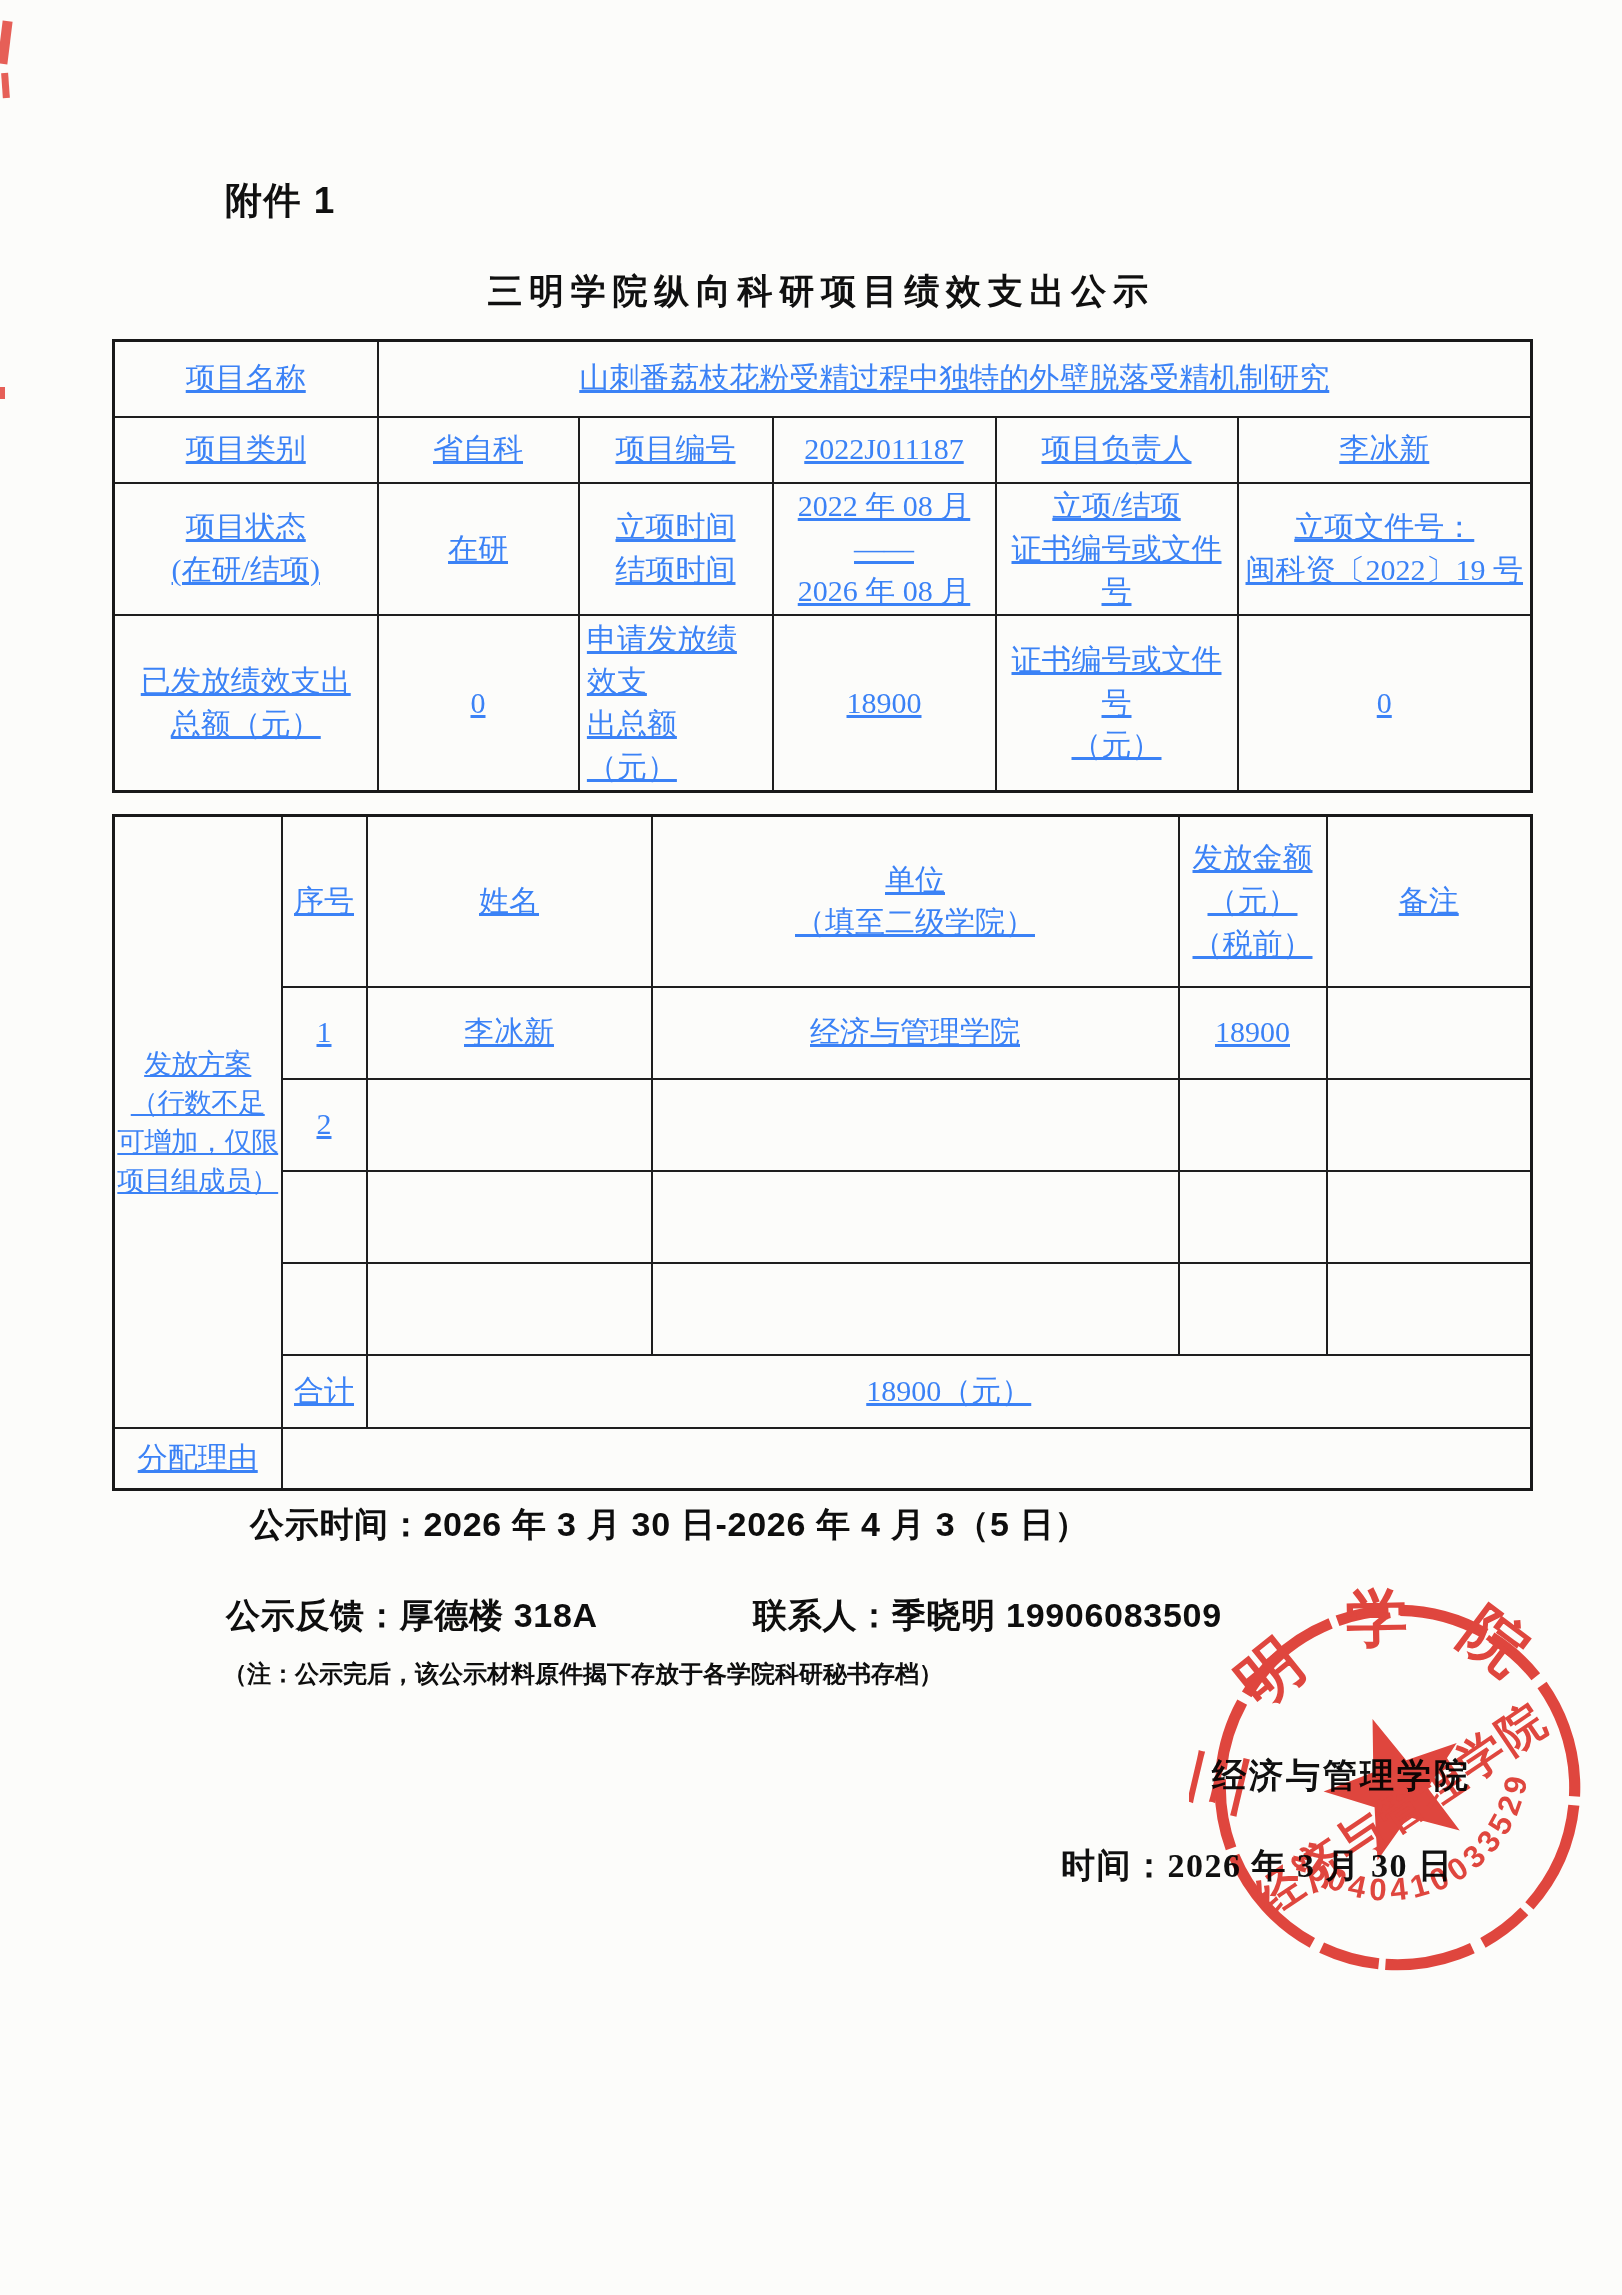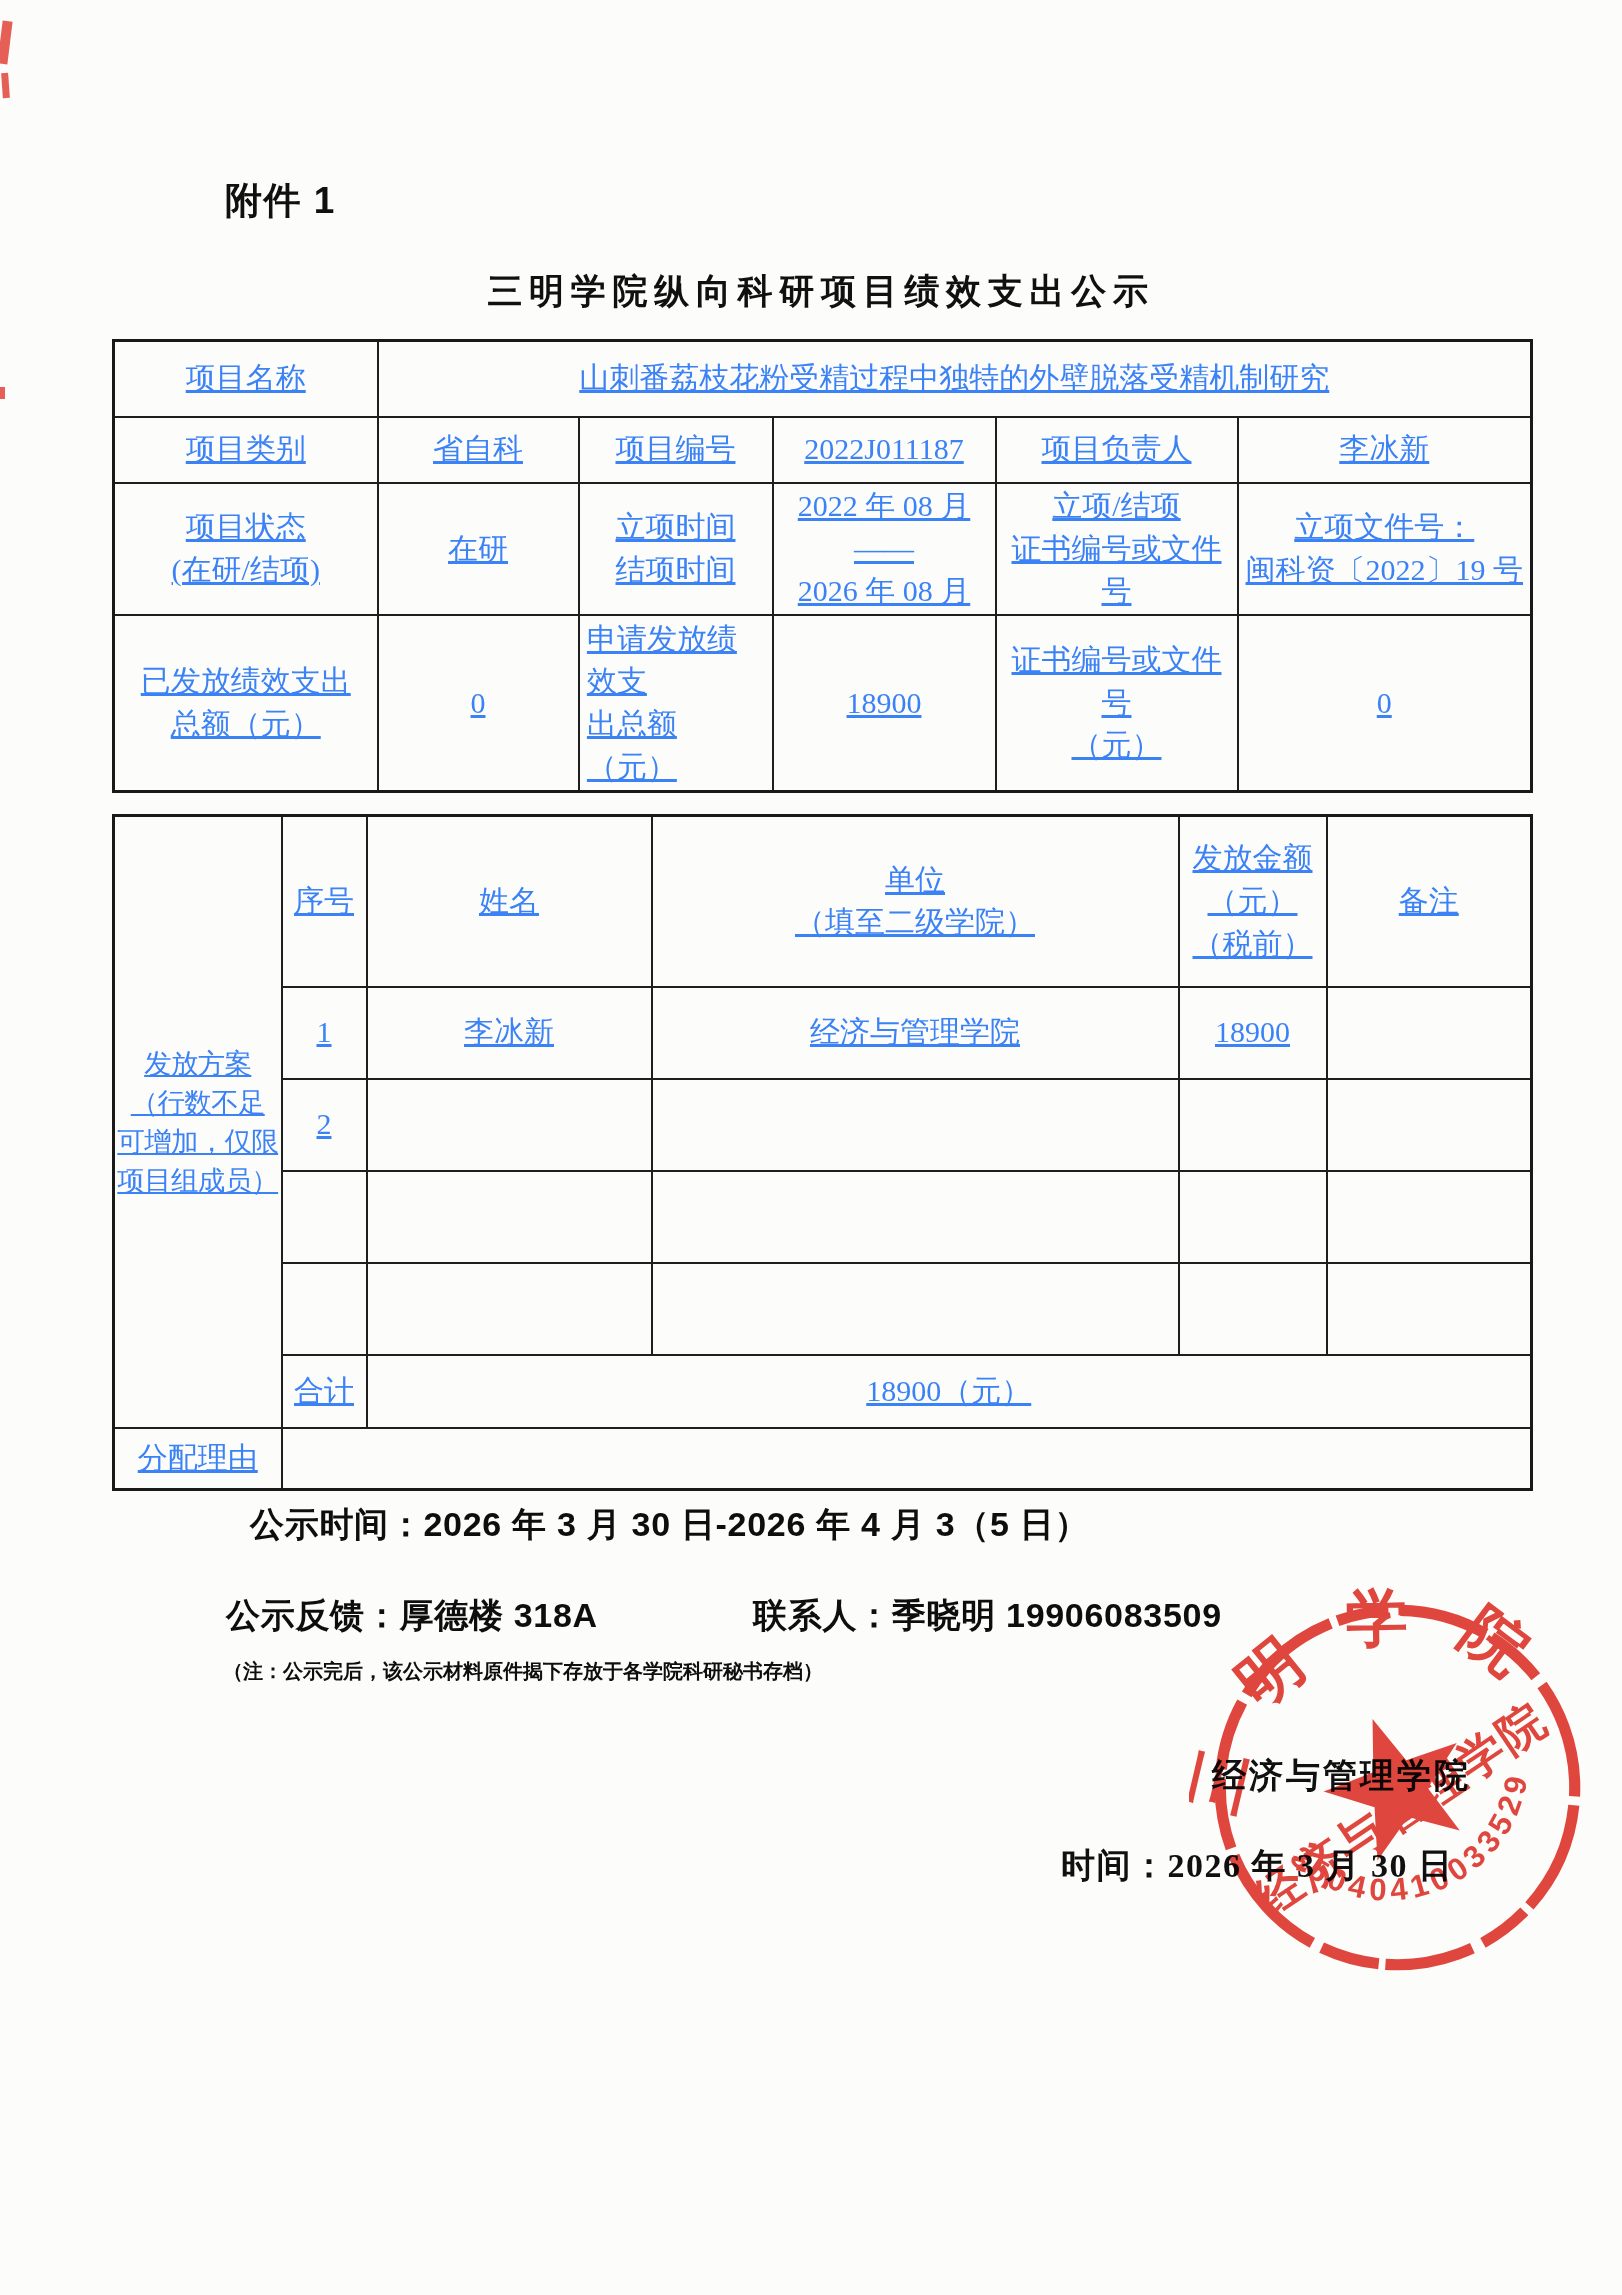--- a/index.html
+++ b/index.html
@@ -37,21 +37,21 @@
   .plan-label{font-size:27.5px;padding:0 1.5px;letter-spacing:-0.7px;}
 
   .foot{
     position:absolute;
     font:700 34px/1.3 "Liberation Sans","DejaVu Sans",sans-serif;
     color:#0e0e0e;letter-spacing:0.7px;
   }
   .pub-time{left:226px;top:1502px;margin-left:24px;}
   .feedback{left:226px;top:1593px;}
   .contact{left:753px;top:1593px;}
-  .note{left:223px;top:1658px;font-size:20px;letter-spacing:0;}
+  .note{left:223px;top:1658px;font-size:24px;letter-spacing:0;}
 
   .sig{
     position:absolute;z-index:1;
     font:600 34px/1.3 "Liberation Serif","DejaVu Serif",serif;
     color:#101010;letter-spacing:3px;
   }
   .sig-name{left:1212px;top:1754px;}
   .sig-date{left:1061px;top:1844px;letter-spacing:1.5px;}
 
   .stamp{

